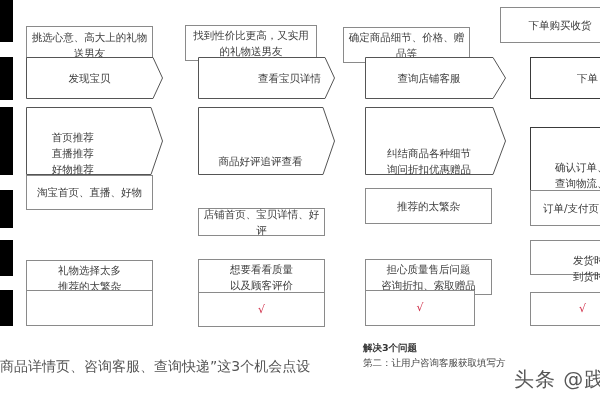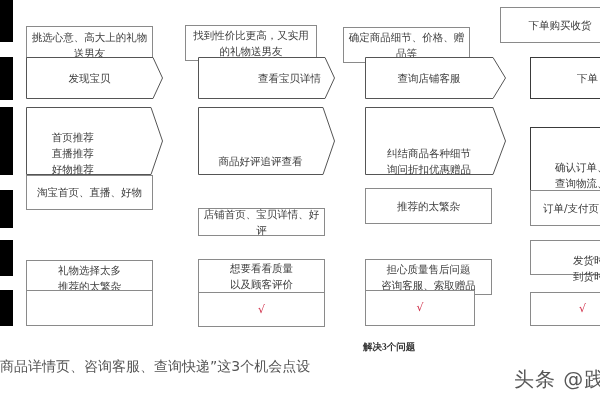--- a/index.html
+++ b/index.html
@@ -21,21 +21,21 @@
   .arrow svg { position:absolute; left:0; top:0; overflow:visible; }
   .arrow .label {
     position:absolute; left:0; top:0; display:flex; align-items:center; justify-content:center;
     text-align:left; font-size:10.5px; line-height:16px; color:#3c3c3c;
   }
   .ml { white-space:pre-line;margin-top:20px; }
   .check { color:#d0304a; font-size:11px; }
   .note-left {
     position:absolute; left:0; top:358px; font-size:14px; color:#555; white-space:nowrap;
   }
-  .summary { position:absolute; left:363px; top:340px; font-size:9.5px; line-height:15px; color:#444;font-family:Liberation Serif, serif; }
+  .summary { position:absolute; left:363px; top:340px; font-size:9.5px; line-height:15px; color:#444; }
   .summary .title { font-weight:bold; color:#333; }
   .watermark {
     position:absolute; left:514px; top:366px; font-size:20px; color:rgba(40,40,40,0.78);
     white-space:nowrap; letter-spacing:1px;
   }
 </style>
 </head>
 <body>
 
 <div class="marker" style="top:0;height:42px;"></div>
@@ -78,21 +78,21 @@
   <div class="label" style="width:127px;height:42px;margin-left:28px;">查看宝贝详情</div>
 </div>
 <div class="arrow" style="left:198px;top:107px;width:137px;height:68px;padding-left:15px;">
   <svg width="137" height="68">
       <polygon points="0.5,0.5 125,0.5 136.5,34 125,67.5 0.5,67.5" fill="#fff" stroke="#555" stroke-width="1"></polygon>
     </svg>
   <div class="label ml" style="width:125px;height:68px;">商品好评追评查看</div>
 </div>
 <div class="box ml" style="left:198px;top:188px;width:127px;height:28px;">店铺首页、宝贝详情、好
 评</div>
-<div class="box ml" style="left:198px;top:239px;width:127px;height:36px;font-family:Liberation Mono, monospace;">想要看看质量
+<div class="box ml" style="left:198px;top:239px;width:127px;height:36px;">想要看看质量
 以及顾客评价</div>
 <div class="box" style="left:198px;top:292px;width:127px;height:35px;">
   <span class="check">√</span>
 </div>
 
 <div class="box ml" style="left:343px;top:7px;width:127px;height:36px;">确定商品细节、价格、赠
 品等</div>
 <div class="arrow" style="left:365px;top:57px;width:141px;height:42px;">
   <svg width="141" height="42">
       <polygon points="0.5,0.5 128,0.5 140.5,21 128,41.5 0.5,41.5" fill="#fff" stroke="#555" stroke-width="1"></polygon>
@@ -101,21 +101,21 @@
 </div>
 <div class="arrow" style="left:365px;top:107px;width:141px;height:68px;">
   <svg width="141" height="68">
       <polygon points="0.5,0.5 128,0.5 140.5,34 128,67.5 0.5,67.5" fill="#fff" stroke="#555" stroke-width="1"></polygon>
     </svg>
   <div class="label ml" style="width:128px;height:68px;">纠结商品各种细节
 询问折扣优惠赠品</div>
 </div>
 <div class="box" style="left:365px;top:188px;width:127px;height:36px;">推荐的太繁杂</div>
 <div class="box ml" style="left:365px;top:239px;width:127px;height:36px;">担心质量售后问题
-咨询客服、索取赠品</div>
+咨询折扣、索取赠品</div>
 <div class="box" style="left:365px;top:290px;width:110px;height:36px;">
   <span class="check">√</span>
 </div>
 
 <div class="box" style="left:500px;top:7px;width:120px;height:36px;">下单购买收货</div>
 <div class="box dark" style="left:530px;top:57px;width:90px;height:42px;justify-content:flex-start;padding-left:46px;">
   <span>下单</span>
 </div>
 <div class="box dark ml" style="left:530px;top:107px;width:90px;height:75px;justify-content:flex-start;padding-left:24px;">
   <span class="ml" style="text-align:left;">确认订单、
@@ -129,15 +129,16 @@
 到货时</span>
 </div>
 <div class="box" style="left:530px;top:292px;width:90px;height:34px;justify-content:flex-start;padding-left:48px;">
   <span class="check">√</span>
 </div>
 
 <div class="note-left">商品详情页、咨询客服、查询快递”这3个机会点设</div>
 
 <div class="summary">
   <div class="title">解决3个问题</div>
+  <div>第二：让用户咨询客服获取填写方</div>
 </div>
 
 <div class="watermark">头条 @践行</div>
 
 </body></html>

